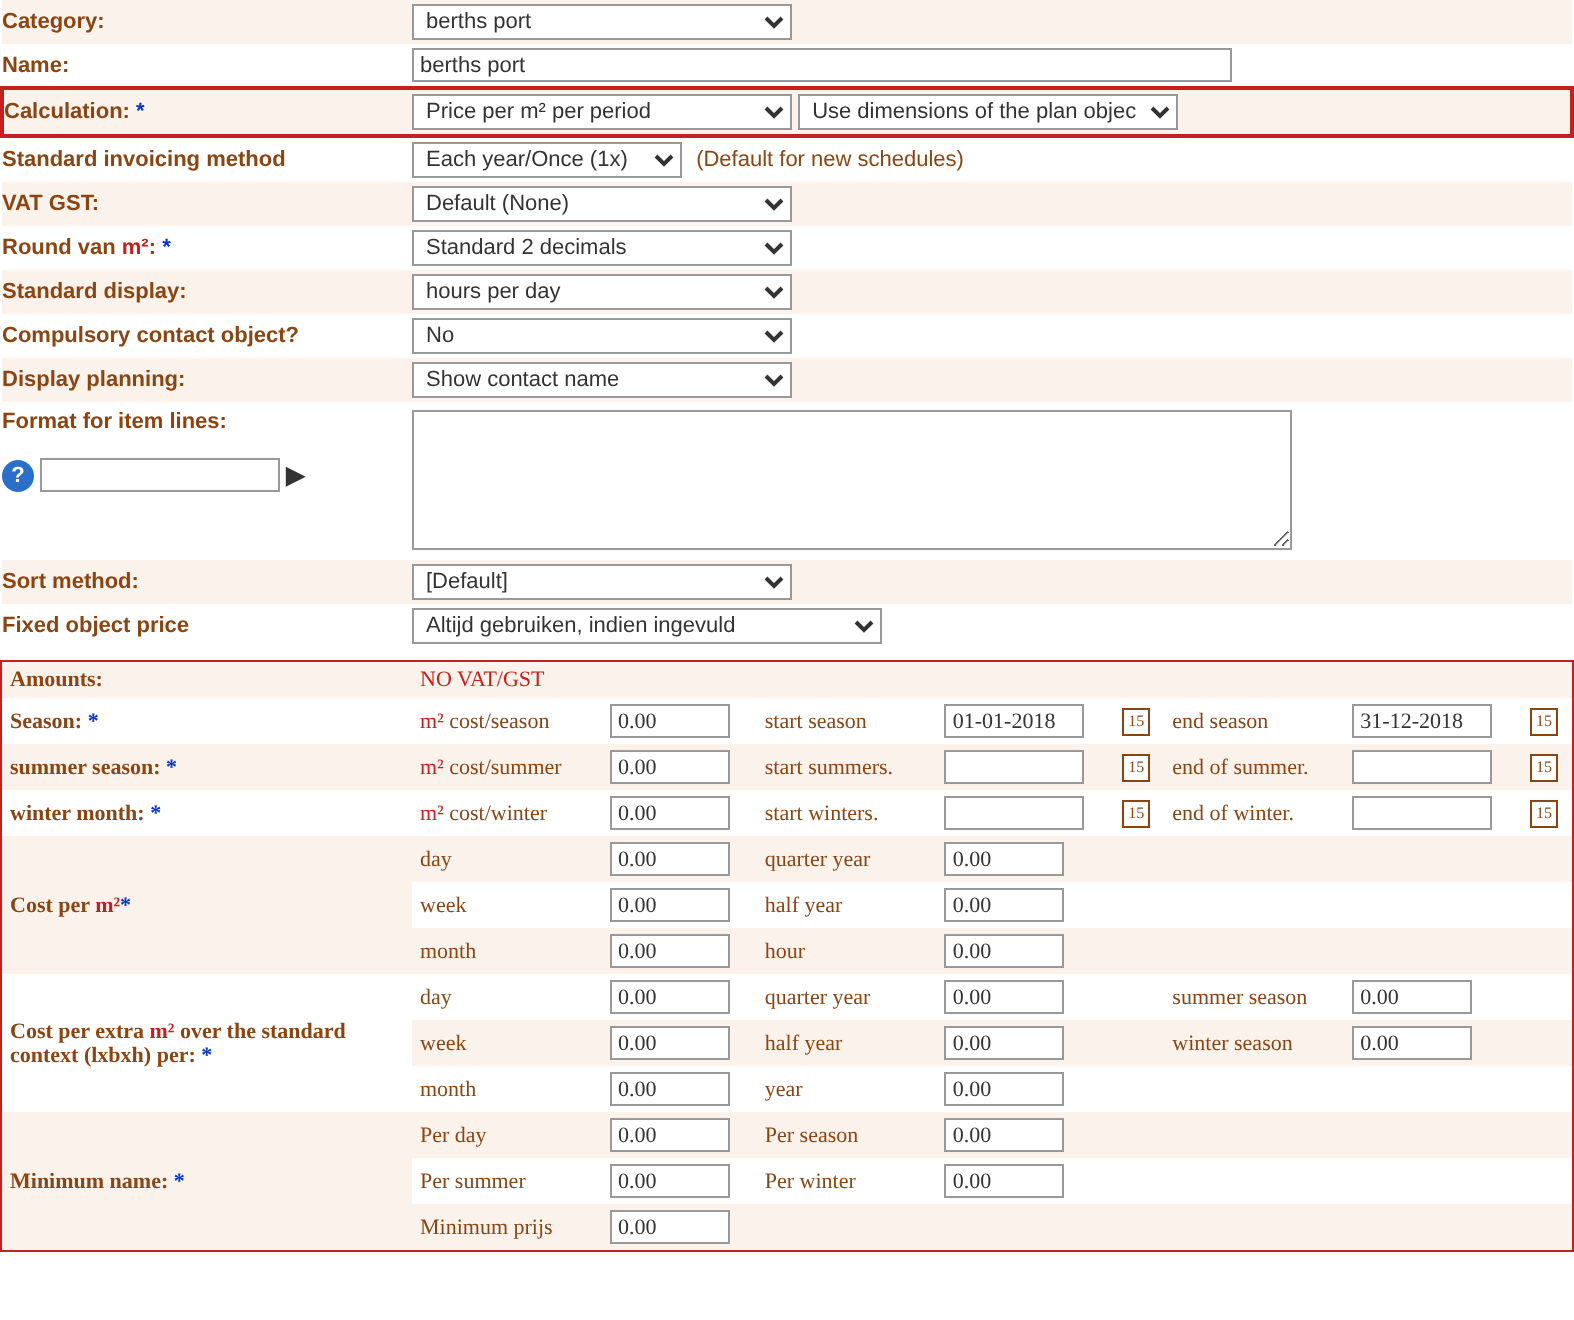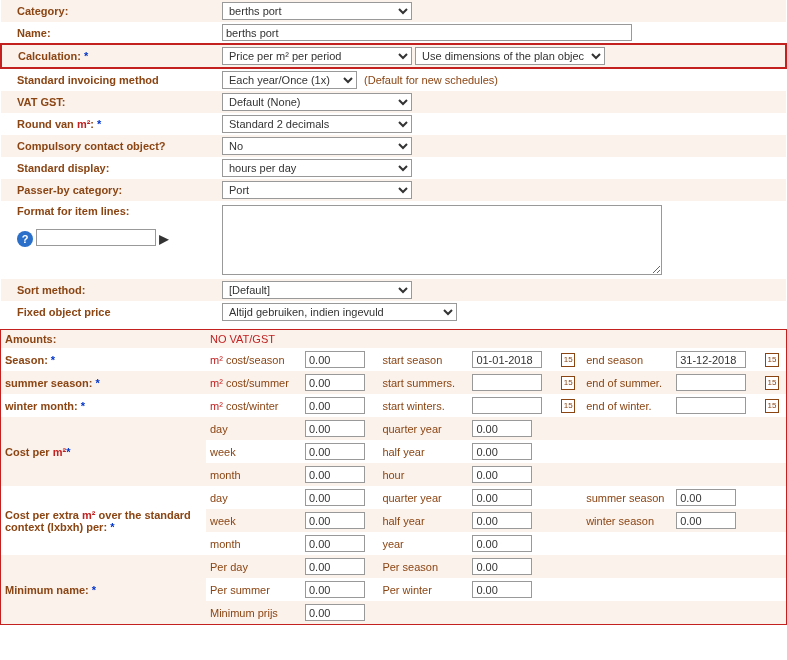--- a/index.html
+++ b/index.html
@@ -14,21 +14,21 @@
   width: 100%;
   border-collapse: collapse;
 }
 .form-table tr:nth-child(odd) {
   background: #FBF2EC;
 }
 .form-table tr:nth-child(even) {
   background: #FFFFFF;
 }
 .form-table td {
-  padding: 2px 16px;
+  padding: 2px 0;
   vertical-align: middle;
 }
 .label-col {
   width: 205px;
   font-weight: bold;
 }
 .blue-ast { color: #0033CC; }
 select {
   font-family: inherit;
   font-size: 11px;
@@ -54,20 +54,21 @@
   width: 440px;
   height: 70px;
   resize: both;
 }
 .highlight-box {
   border: 2px solid #C32020;
 }
 .section-box {
   border: 1px solid #C32020;
   margin-top: 6px;
+  font-family: Liberation Serif, serif;
 }
 .amounts-table {
   width: 100%;
   border-collapse: collapse;
 }
 .amounts-table tr:nth-child(odd) { background: #FBF2EC; }
 .amounts-table tr:nth-child(even) { background: #FFFFFF; }
 .amounts-table td {
   padding: 3px 4px;
   vertical-align: middle;
@@ -137,30 +138,30 @@
     <td class="label-col">VAT GST:</td>
     <td><select style="width:190px"><option>Default (None)</option></select></td>
   </tr>
   <tr>
     <td class="label-col">
       <span>Round van </span><span class="red-text">m²</span><span>: </span><span class="blue-ast">*</span>
     </td>
     <td><select style="width:190px"><option>Standard 2 decimals</option></select></td>
   </tr>
   <tr>
+    <td class="label-col">Standard display:</td>
+    <td><select style="width:190px"><option>hours per day</option></select></td>
+  </tr>
+  <tr>
     <td class="label-col">Compulsory contact object?</td>
     <td><select style="width:190px"><option>No</option></select></td>
   </tr>
   <tr>
-    <td class="label-col">Standard display:</td>
-    <td><select style="width:190px"><option>hours per day</option></select></td>
-  </tr>
-  <tr>
-    <td class="label-col">Passer-by category:</td>
-    <td><select style="width:190px"><option>Port</option></select></td>
+    <td class="label-col">Display planning:</td>
+    <td><select style="width:190px"><option>Show contact name</option></select></td>
   </tr>
   <tr class="format-row">
     <td class="label-col">
       <span>Format for item lines:</span><br><br>
       <span class="help-icon">?</span>
       <input type="text" style="width: 120px;">
       <span class="arrow">▶</span>
     </td>
     <td><textarea style=""></textarea></td>
   </tr>

